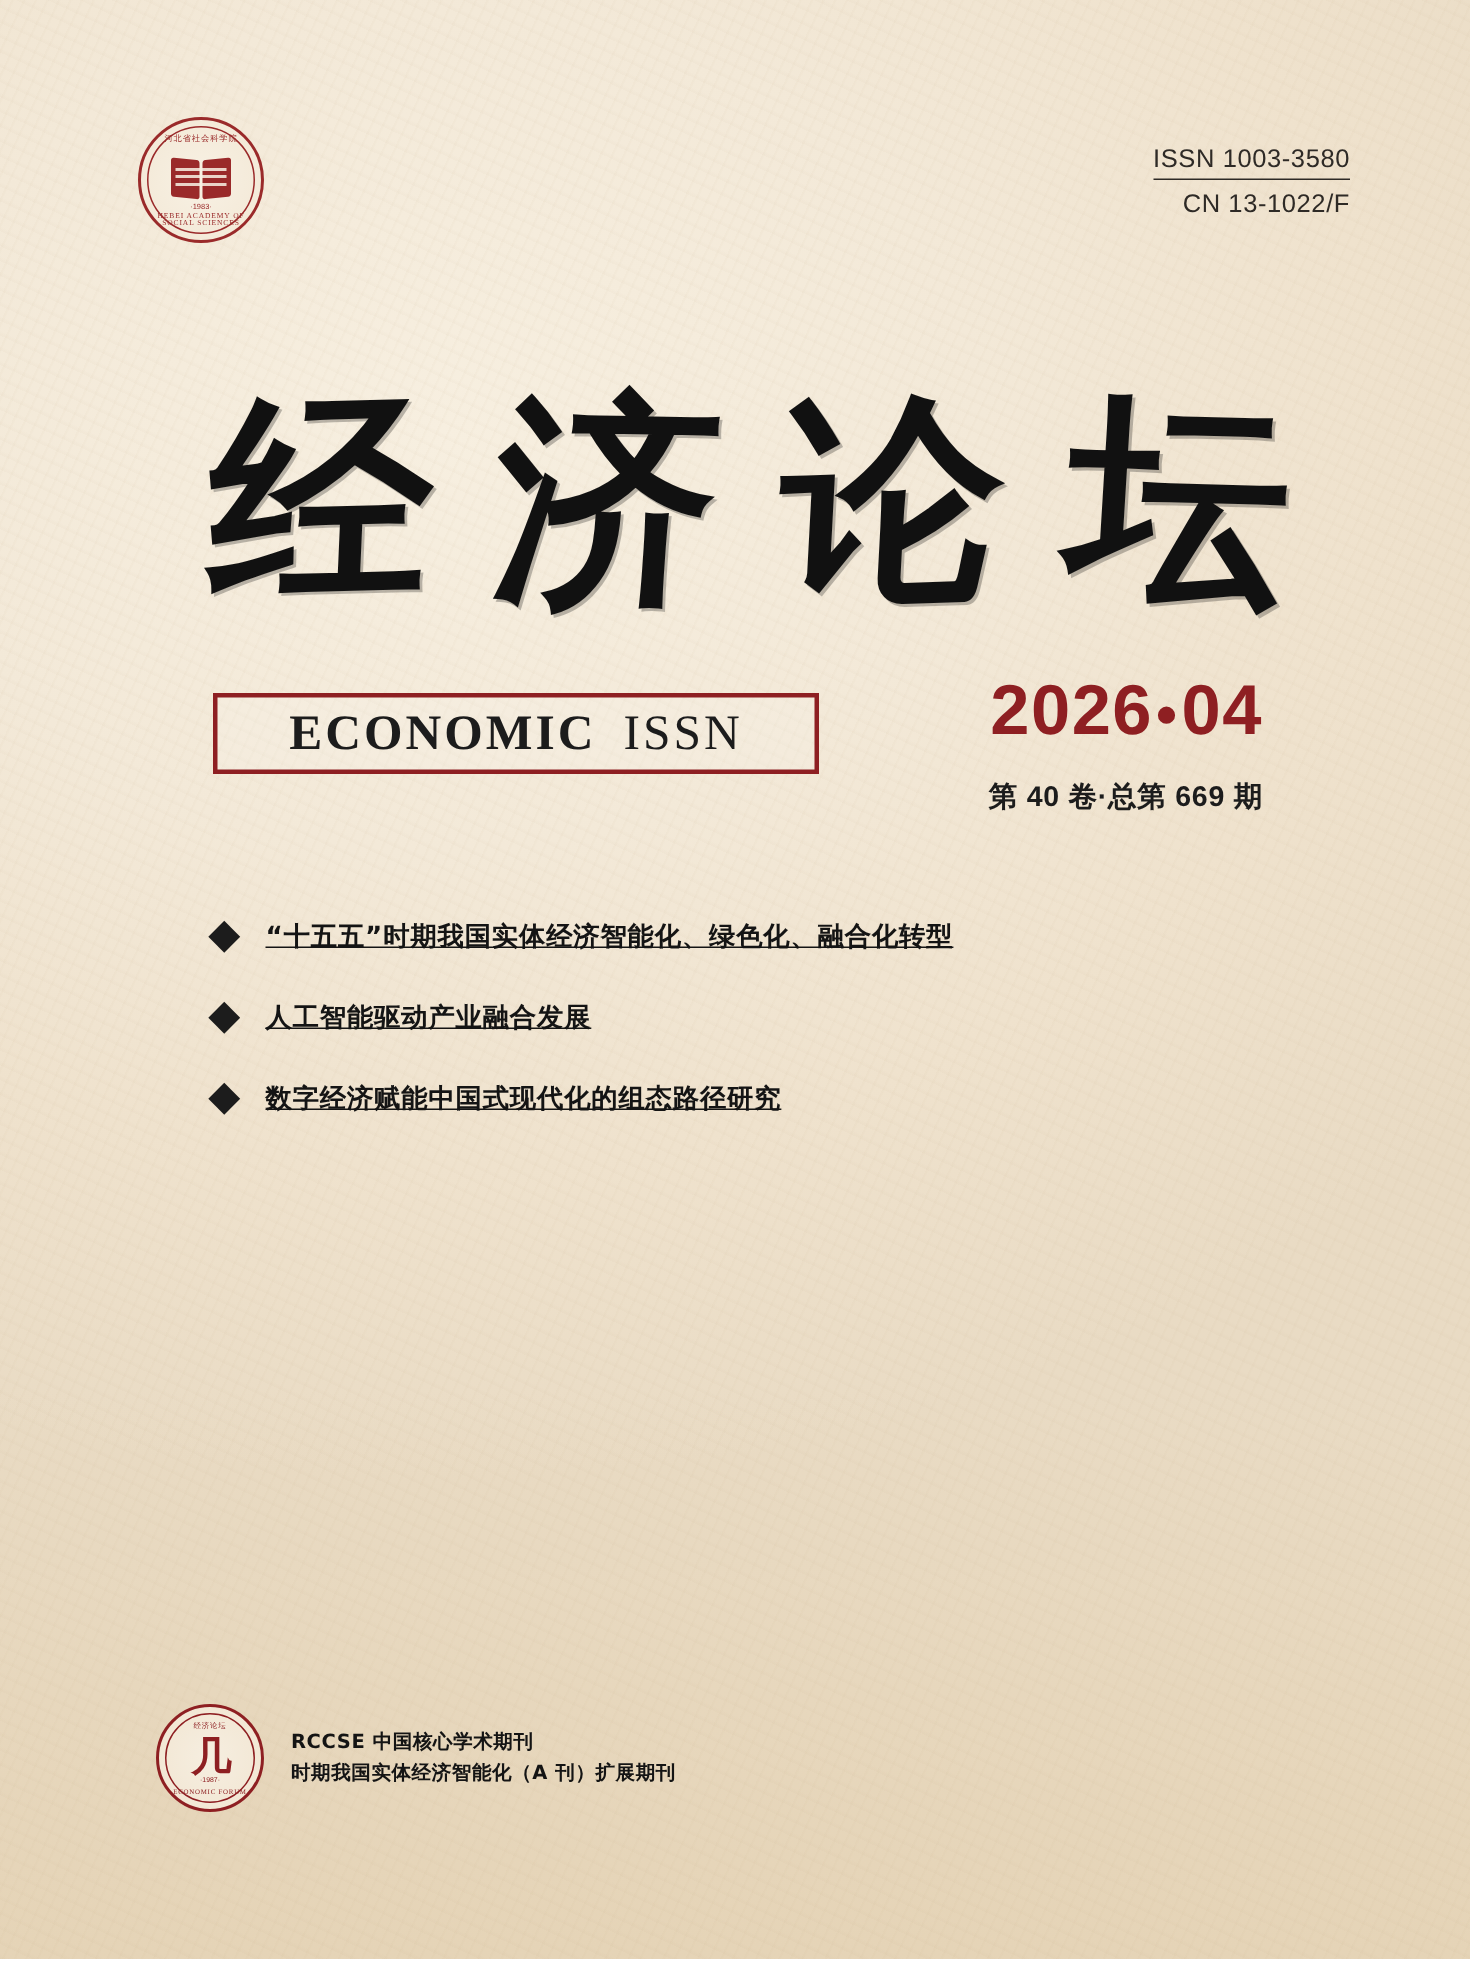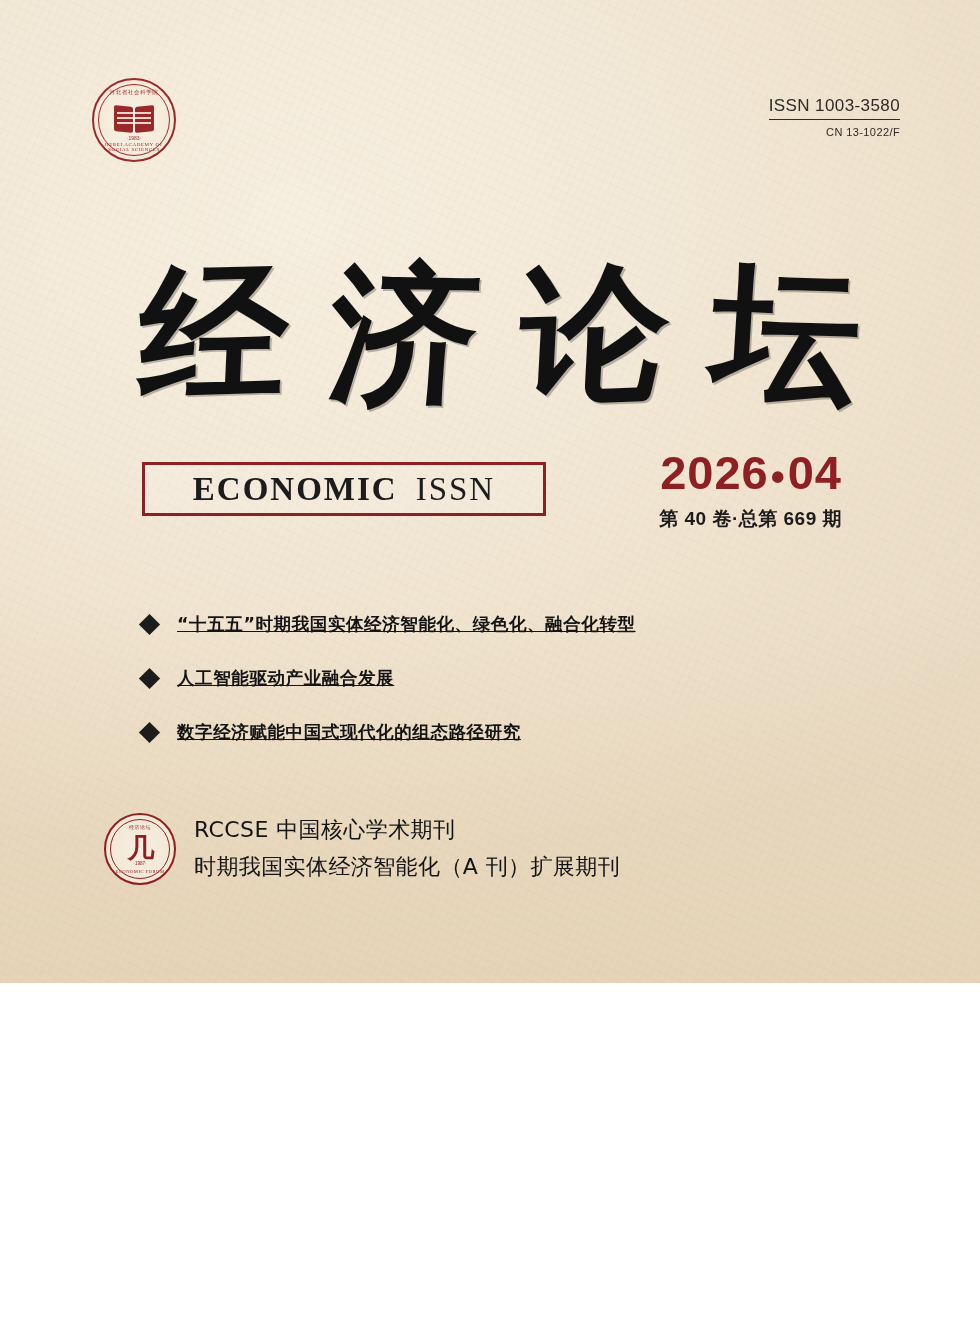--- a/index.html
+++ b/index.html
@@ -7,21 +7,21 @@
     padding: 0;
     background: #ffffff;
   }
   body {
     font-family: "Liberation Sans", sans-serif;
   }
 
   .cover {
     position: relative;
     width: 980px;
-    height: 983px;
+    height: 1306px;
     overflow: hidden;
     background:
       radial-gradient(ellipse 900px 700px at 30% 22%, #f7efe0 0%, #f3e9d8 40%, #efe2cd 70%, #e9dbc4 100%),
       linear-gradient(160deg, #f6eee0 0%, #f1e6d3 45%, #ecdfc9 100%);
   }
   
   .cover::after {
     content: "";
     position: absolute;
     inset: 0;
@@ -119,21 +119,21 @@
     font-family: "Liberation Sans", sans-serif;
   }
   .issn-line {
     font-size: 17px;
     letter-spacing: .4px;
     padding-bottom: 3px;
     border-bottom: 1.5px solid #2e2a26;
     display: inline-block;
   }
   .cn-line {
-    font-size: 11px;
+    font-size: 17px;
     letter-spacing: .4px;
     margin-top: 6px;
   }
 
   
   .masthead {
     position: absolute;
     top: 248px;
     left: 140px;
     width: 720px;
@@ -193,21 +193,21 @@
     color: #8e1f22;
     letter-spacing: 1px;
     line-height: 1.05;
   }
   .issue-main .dot {
     font-size: 40px;
     vertical-align: middle;
     padding: 0 2px;
   }
   .issue-sub {
-    margin-top: 8px;
+    margin-top: 20px;
     font-size: 19px;
     font-weight: 700;
     color: #1c1c1c;
     letter-spacing: .5px;
   }
 
   
   .headlines {
     position: absolute;
     top: 612px;
@@ -281,22 +281,22 @@
     letter-spacing: .5px;
     font-family: "Liberation Serif", serif;
   }
   .seal .arc-top { top: 9px; }
   .seal .arc-bot { bottom: 9px; font-size: 4.6px; }
   .seal .year { position: absolute; left:0; right:0; bottom: 17px; text-align:center; color:#8e1f22; font-size: 4.6px; }
 
   .bottom-lines { line-height: 1.65; }
   .bottom-line {
     font-family: "DejaVu Sans", "Liberation Sans", sans-serif;
-    font-size: 22px;
-    font-weight: 400;
+    font-size: 13px;
+    font-weight: 700;
     color: #141414;
     letter-spacing: .4px;
   }
 </style>
 </head>
 <body>
 
 <div class="cover">
 
   <div class="top-row layer">

